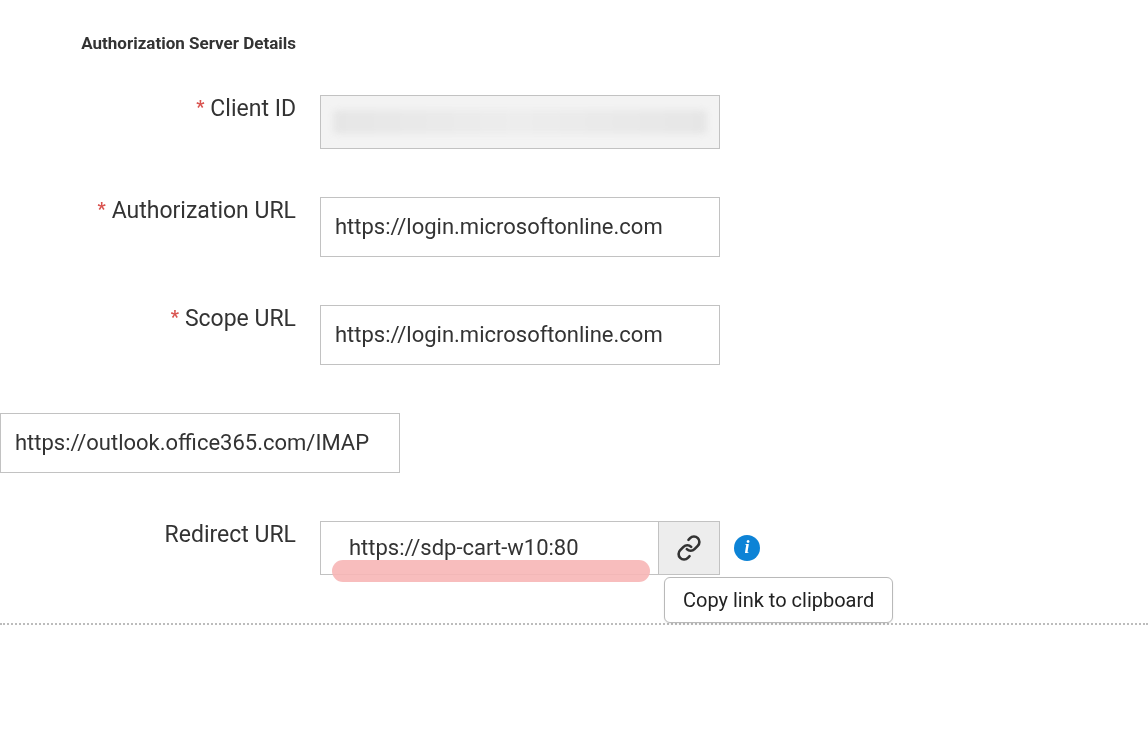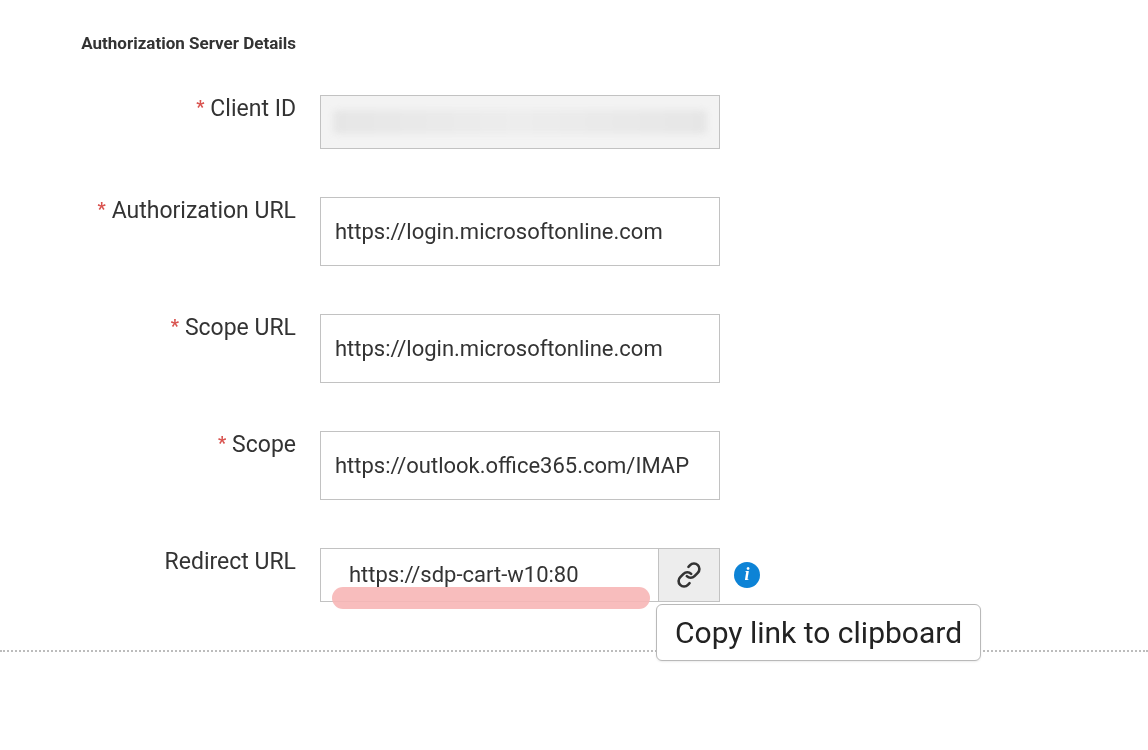--- a/index.html
+++ b/index.html
@@ -46,21 +46,21 @@
     position: relative;
     top: -3px;
   }
   .field-col {
     display: flex;
     align-items: center;
     position: relative;
   }
   input.txt {
     width: 400px;
-    height: 69px;
+    height: 60px;
     border: 1px solid #c2c2c2;
     font-size: 22px;
     padding: 0 14px;
     color: #333;
     font-family: inherit;
     outline: none;
     background: #fff;
   }
   .blurred {
     width: 400px;
@@ -133,26 +133,26 @@
     width: 318px;
     height: 22px;
     background: #f7b6b6;
     border-radius: 11px;
     opacity: 0.9;
     pointer-events: none;
   }
   .tooltip {
     position: absolute;
     top: 56px;
-    left: 336px;
+    left: 344px;
     background: #fff;
     border: 1px solid #b9b9b9;
     border-radius: 6px;
     padding: 10px 18px;
-    font-size: 30px;
+    font-size: 20px;
     color: #222;
     box-shadow: 0 1px 2px rgba(0,0,0,0.08);
     white-space: nowrap;
   }
   .dotted-sep {
     border: none;
     border-top: 2px dotted #bcbcbc;
     margin: 48px 0 0 0;
     width: 100%;
   }
@@ -191,23 +191,20 @@
   <div class="row">
     <div class="label-col">
       <span class="req">*</span><span>Scope URL</span>
     </div>
     <div class="field-col">
       <input class="txt" type="text" value="https://login.microsoftonline.com" style="">
     </div>
   </div>
 
   <div class="row">
-    <div class="label-col">
-      <span class="req">*</span><span>Scope</span>
-    </div>
     <div class="field-col">
       <input class="txt" type="text" value="https://outlook.office365.com/IMAP" style="">
     </div>
   </div>
 
   <div class="row redirect-row">
     <div class="label-col">
       <span>Redirect URL</span>
     </div>
     <div class="field-col">

